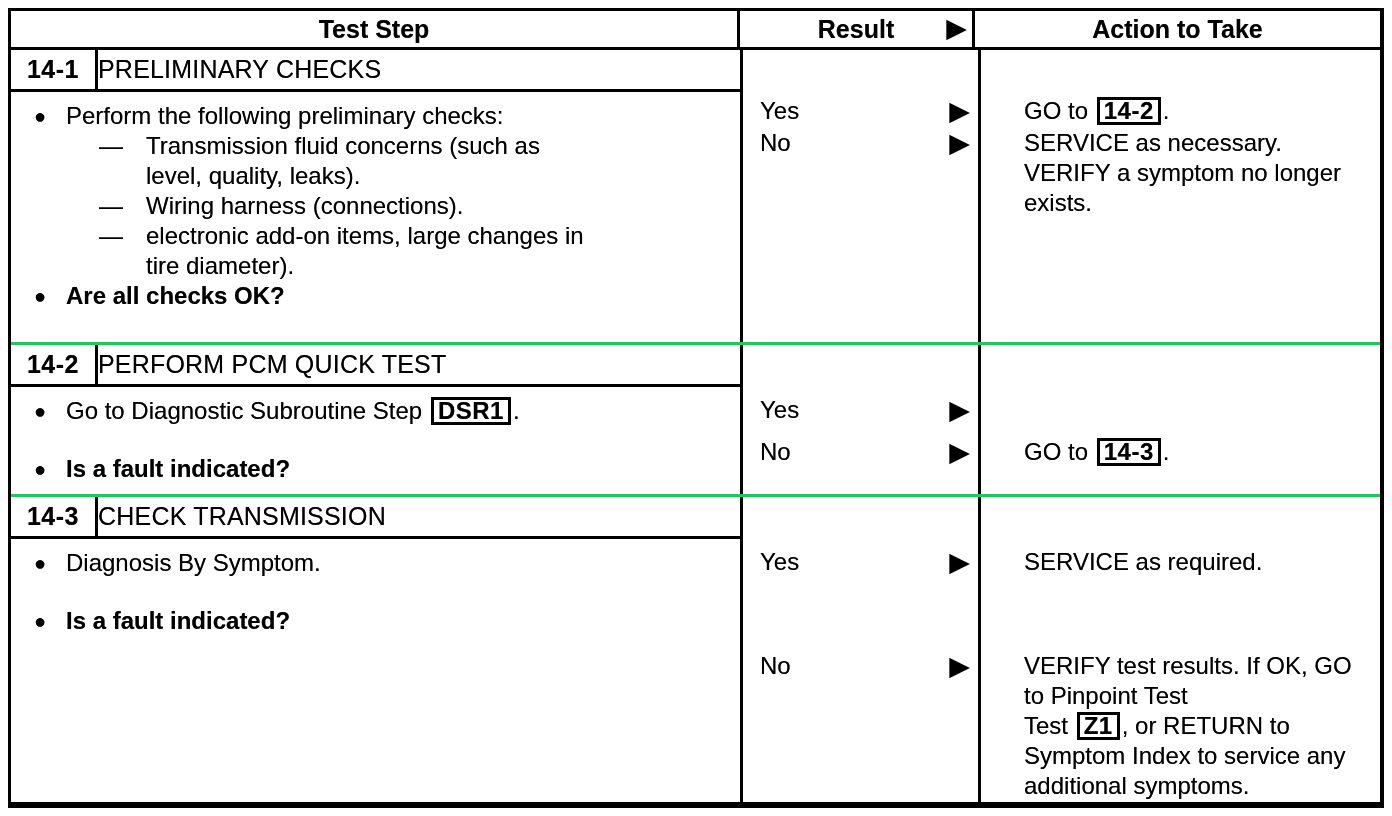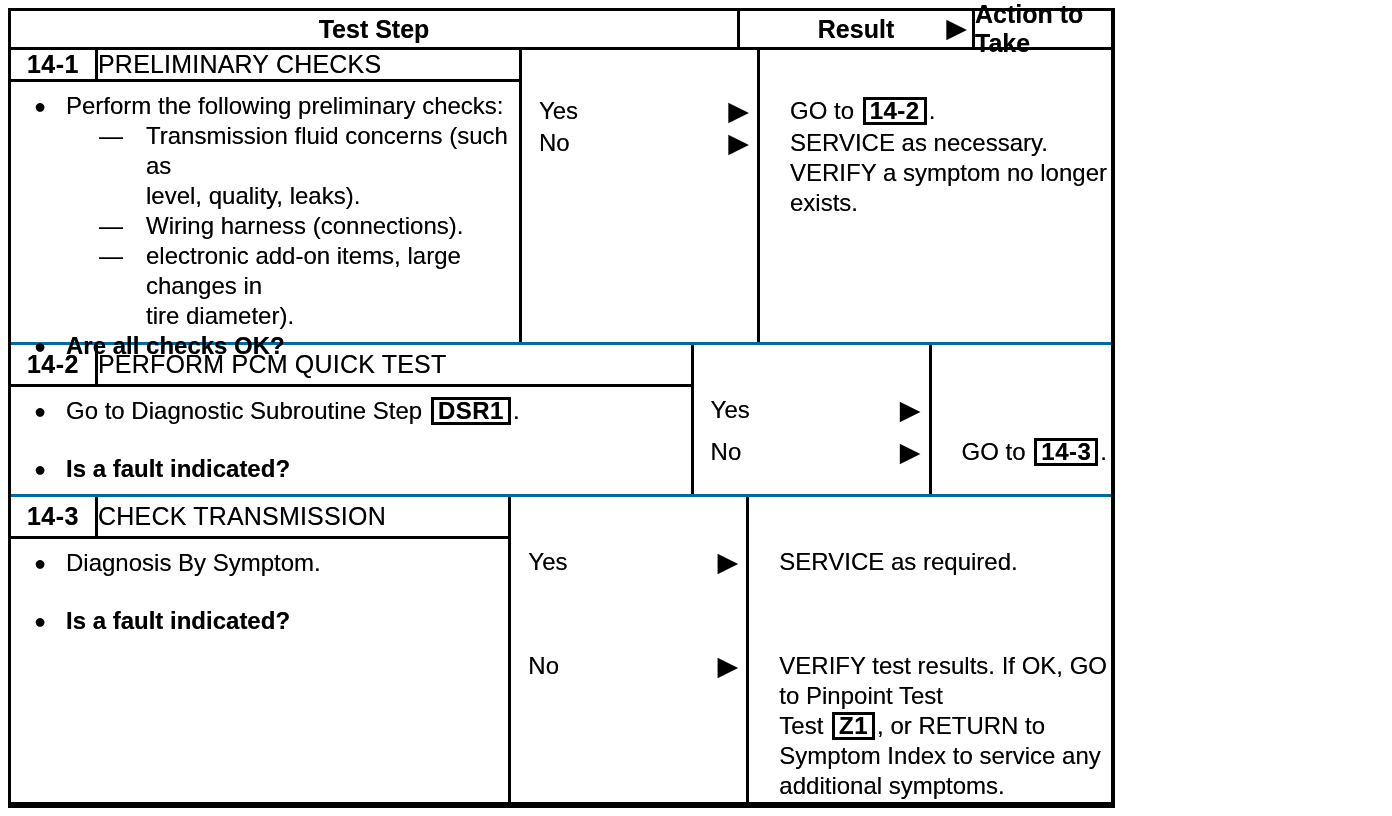--- a/index.html
+++ b/index.html
@@ -9,21 +9,21 @@
     width: 1392px;
     height: 816px;
     background: #ffffff;
     font-family: "Liberation Sans", "DejaVu Sans", sans-serif;
     color: #000;
     overflow: hidden;
   }
   .doc-table {
     position: absolute;
     left: 8px; top: 8px;
-    width: 1107px; height: 800px;
+    width: 1376px; height: 800px;
     border-left: 3px solid #000;
     border-top: 3px solid #000;
     border-right: 4px solid #000;
     border-bottom: 6px solid #000;
     display: flex;
     flex-direction: column;
     background: #fff;
     text-shadow: 0 0 0.4px rgba(0,0,0,0.55);
   }
   
@@ -39,21 +39,21 @@
   .th-result { width: 235px; border-right: 3px solid #000; position: relative; }
   .th-action { flex: 1; }
   .th-result .arrow { position: absolute; right: 5px; top: 50%; transform: translateY(-54%); }
   .arrow {
     font-size: 27px;
     line-height: 1;
     font-family: "DejaVu Sans", sans-serif;
     text-shadow: none;
   }
   
-  .section { display: flex; border-bottom: 3px solid #0369a1; }
+  .section { display: flex; border-bottom: 3px solid #22c55e; }
   .section:last-child { border-bottom: none; flex: 1; }
   .sec-0 { height: 295px; }
   .sec-1 { height: 152px; }
 
   .left-col {
     width: 732px;
     border-right: 3px solid #000;
     display: flex;
     flex-direction: column;
   }
@@ -104,21 +104,21 @@
   .sec-2 .orow + .orow { margin-top: 74px; }
   .olabel {
     width: 235px;
     flex: 0 0 auto;
     display: flex;
     justify-content: space-between;
     padding-left: 17px;
     padding-right: 8px;
   }
   .olabel .arrow { margin-top: 1px; }
-  .oaction { flex: 1; margin-left: 3px; padding-left: 30px; padding-right: 4px; }
+  .oaction { flex: 1; margin-left: 16px; padding-left: 30px; padding-right: 4px; }
   .aline { white-space: nowrap; }
 
   .boxref {
     display: inline-block;
     border: 3px solid #000;
     padding: 0 4px;
     line-height: 22px;
     font-weight: 700;
     margin: 0 2px;
     letter-spacing: 0.5px;

